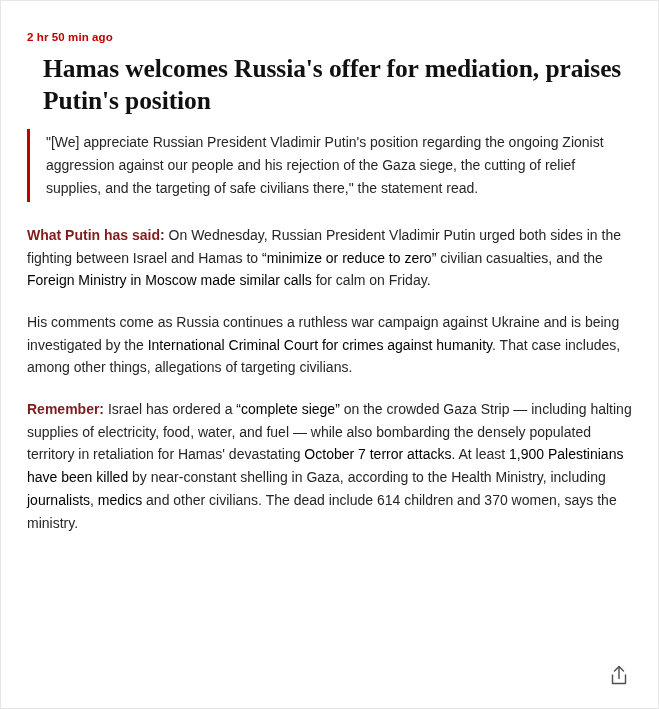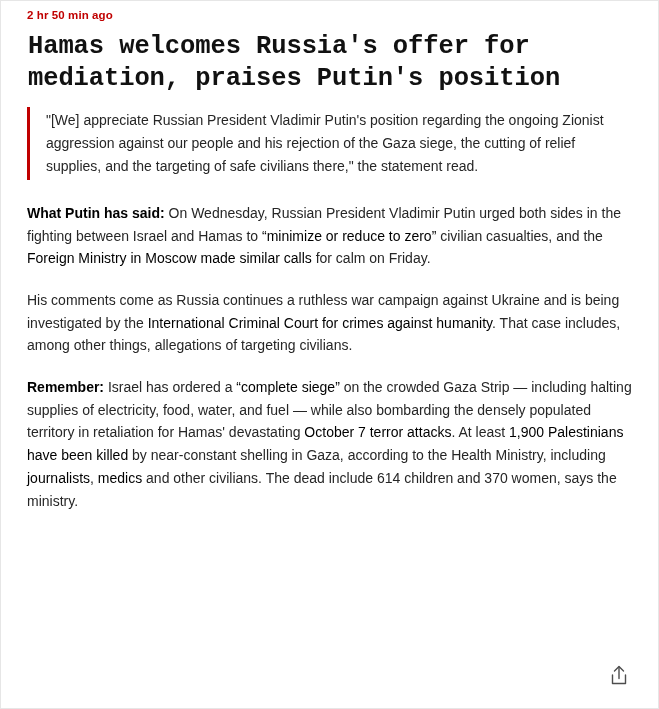--- a/index.html
+++ b/index.html
@@ -17,36 +17,36 @@
   .page {
     position: relative;
     width: 659px;
     height: 709px;
     box-sizing: border-box;
     background: #ffffff;
     border: 1px solid #e6e6e6;
     overflow: hidden;
   }
   .article {
-    padding: 8px 26px 0 26px;
+    padding: 30px 26px 0 26px;
   }
   .timestamp {
     color: #c00000;
     font-size: 11.5px;
     font-weight: 700;
     letter-spacing: 0.1px;
     margin: 0 0 10px 0;
   }
   h1.headline {
-    font-family: Liberation Mono, monospace;
+    font-family: Liberation Serif, serif;
     font-size: 25.5px;
     line-height: 1.26;
     font-weight: 700;
     color: #111111;
-    margin: 0 0 12px 1px;
+    margin: 0 0 12px 16px;
     letter-spacing: -0.1px;
   }
   .byline {
     font-size: 11.5px;
     color: #8c8c8c;
     margin: 0 0 18px 0;
     letter-spacing: 0.1px;
   }
   p.para {
     font-size: 14px;
@@ -60,21 +60,21 @@
     margin: 0 0 22px 0;
   }
   .quote-block p {
     font-size: 14px;
     line-height: 1.64;
     color: #262626;
     margin: 0;
   }
   .lead-in {
     font-weight: 700;
-    color: #000000;
+    color: #7f1d1d;
   }
   a.red-link {
     color: #000000;
     text-decoration: none;
   }
   .share-row {
     position: absolute;
     right: 26px;
     bottom: 20px;
     width: 26px;

